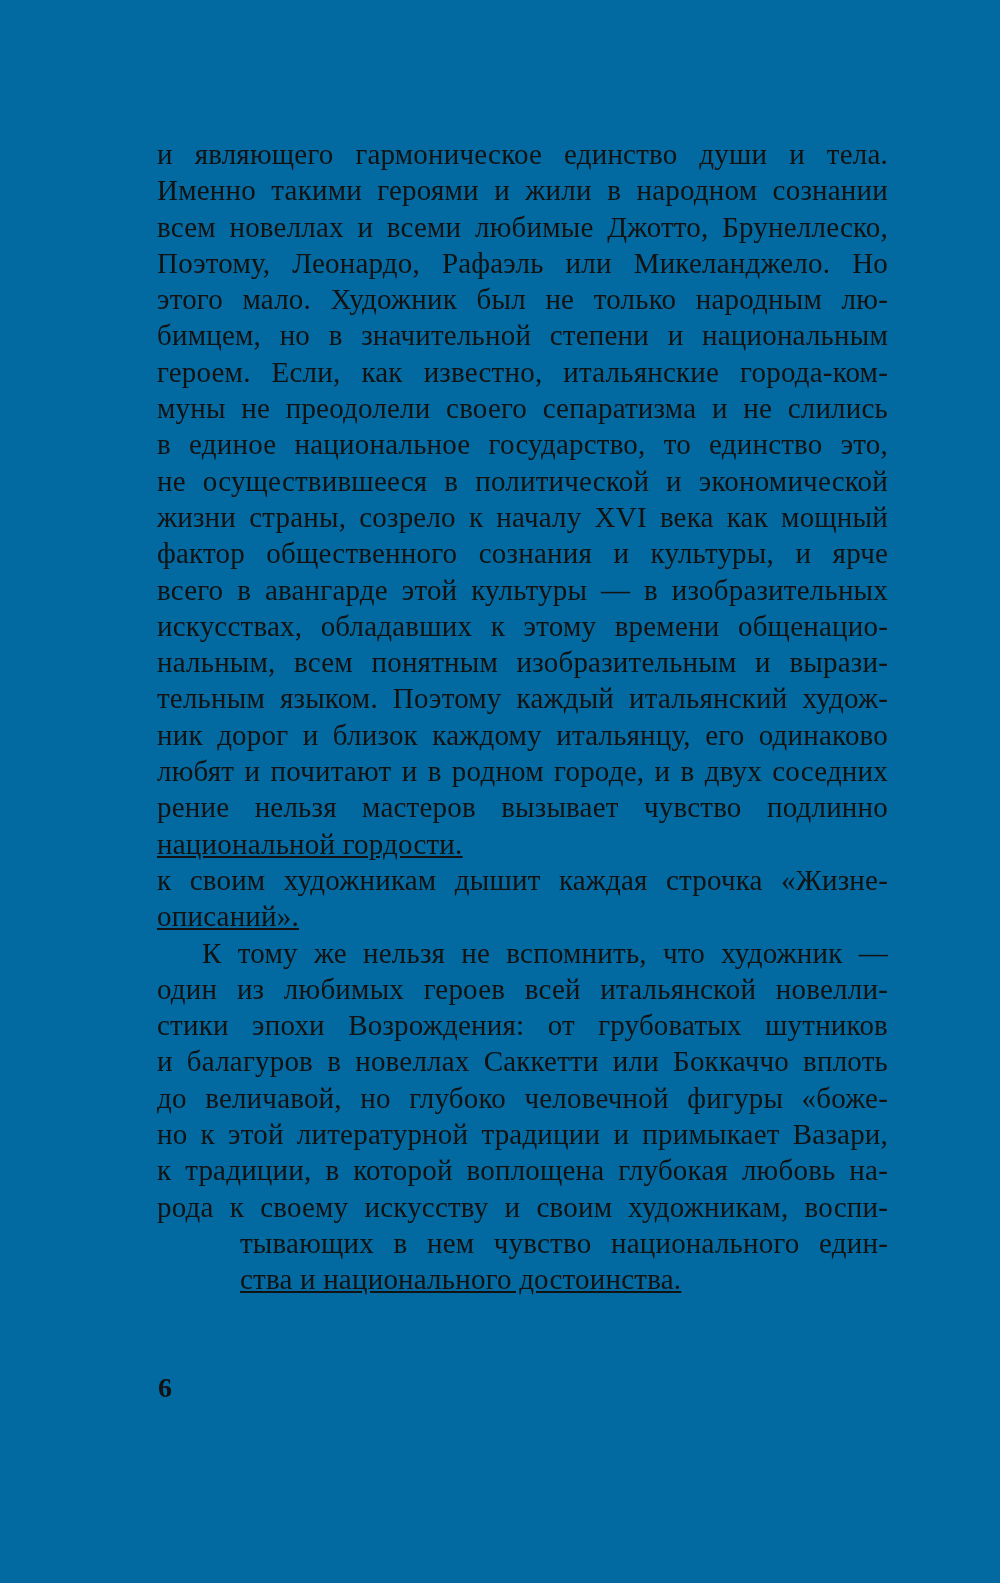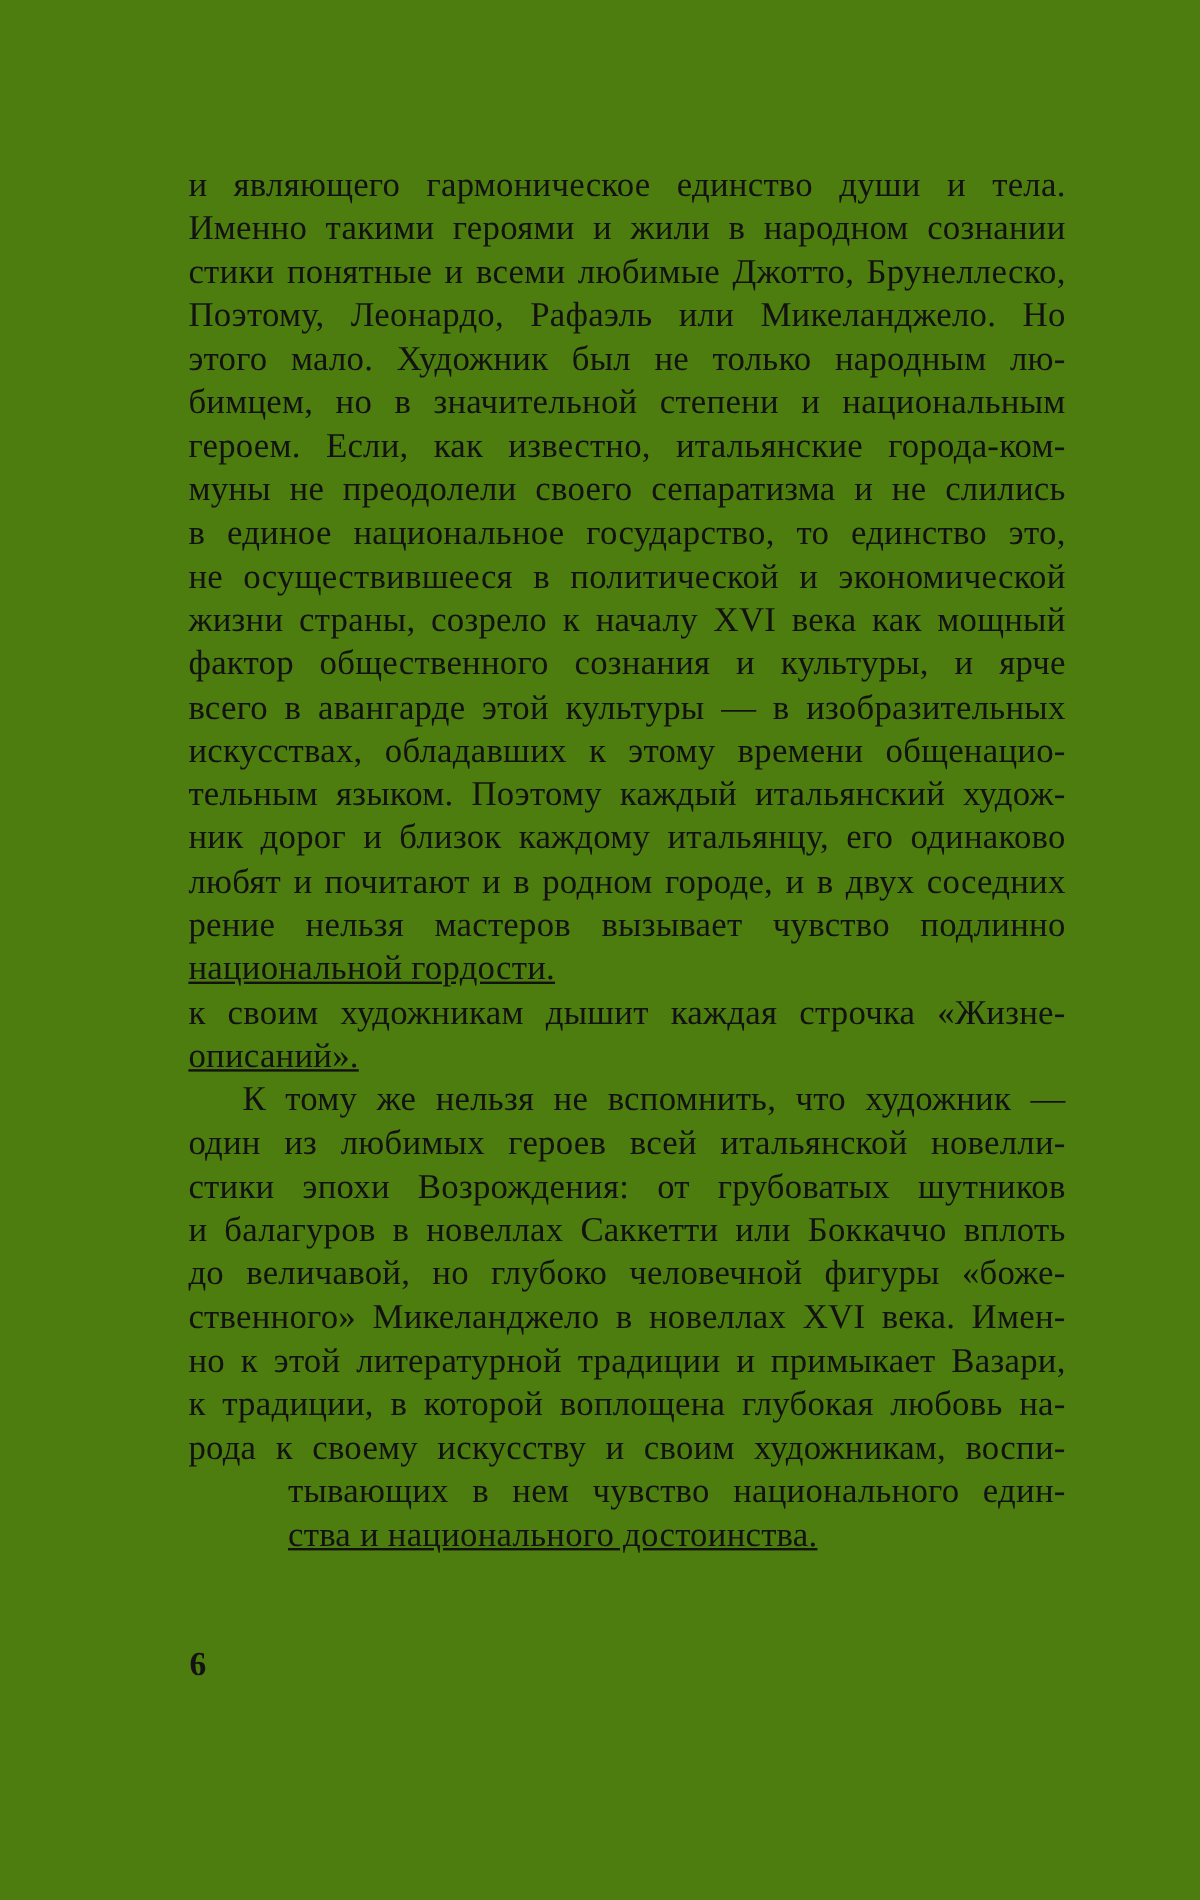--- a/index.html
+++ b/index.html
@@ -10,21 +10,21 @@
     width: 1000px;
     height: 1583px;
     background: #ffffff;
     position: relative;
     overflow: hidden;
     font-family: "Liberation Serif", "DejaVu Serif", serif;
   }
   .book-page {
     position: absolute;
     inset: 0;
-    background: #4d7c0f;
+    background: #0369a1;
   }
   .text-column {
     position: absolute;
     left: 157px;
     top: 136px;
     width: 731px;
     color: #121212;
   }
   .line {
     font-size: 29px;
@@ -57,45 +57,45 @@
     color: #121212;
   }
 </style>
 </head>
 <body>
 
 <div class="book-page">
   <div class="text-column">
       <div class="line j">и являющего гармоническое единство души и тела.</div>
       <div class="line j">Именно такими героями и жили в народном сознании</div>
-      <div class="line j">стики понятные и всеми любимые Джотто, Брунеллеско,</div>
+      <div class="line j">всем новеллах и всеми любимые Джотто, Брунеллеско,</div>
       <div class="line j">Поэтому, Леонардо, Рафаэль или Микеланджело. Но</div>
       <div class="line j">этого мало. Художник был не только народным лю-</div>
       <div class="line j">бимцем, но в значительной степени и национальным</div>
       <div class="line j">героем. Если, как известно, итальянские города-ком-</div>
       <div class="line j">муны не преодолели своего сепаратизма и не слились</div>
       <div class="line j">в единое национальное государство, то единство это,</div>
       <div class="line j">не осуществившееся в политической и экономической</div>
       <div class="line j">жизни страны, созрело к началу XVI века как мощный</div>
       <div class="line j">фактор общественного сознания и культуры, и ярче</div>
       <div class="line j">всего в авангарде этой культуры — в изобразительных</div>
       <div class="line j">искусствах, обладавших к этому времени общенацио-</div>
+      <div class="line j">нальным, всем понятным изобразительным и вырази-</div>
       <div class="line j">тельным языком. Поэтому каждый итальянский худож-</div>
       <div class="line j">ник дорог и близок каждому итальянцу, его одинаково</div>
       <div class="line j">любят и почитают и в родном городе, и в двух соседних</div>
       <div class="line j">рение нельзя мастеров вызывает чувство подлинно</div>
       <div class="line l">национальной гордости.</div>
       <div class="line j">к своим художникам дышит каждая строчка «Жизне-</div>
       <div class="line l">описаний».</div>
       <div class="line j indent">К тому же нельзя не вспомнить, что художник —</div>
       <div class="line j">один из любимых героев всей итальянской новелли-</div>
       <div class="line j">стики эпохи Возрождения: от грубоватых шутников</div>
       <div class="line j">и балагуров в новеллах Саккетти или Боккаччо вплоть</div>
       <div class="line j">до величавой, но глубоко человечной фигуры «боже-</div>
-      <div class="line j">ственного» Микеланджело в новеллах XVI века. Имен-</div>
       <div class="line j">но к этой литературной традиции и примыкает Вазари,</div>
       <div class="line j">к традиции, в которой воплощена глубокая любовь на-</div>
       <div class="line j">рода к своему искусству и своим художникам, воспи-</div>
       <div class="line j block">тывающих в нем чувство национального един-</div>
       <div class="line l block">ства и национального достоинства.</div>
     </div>
   <div class="page-number">6</div>
 </div>
 
 </body></html>

